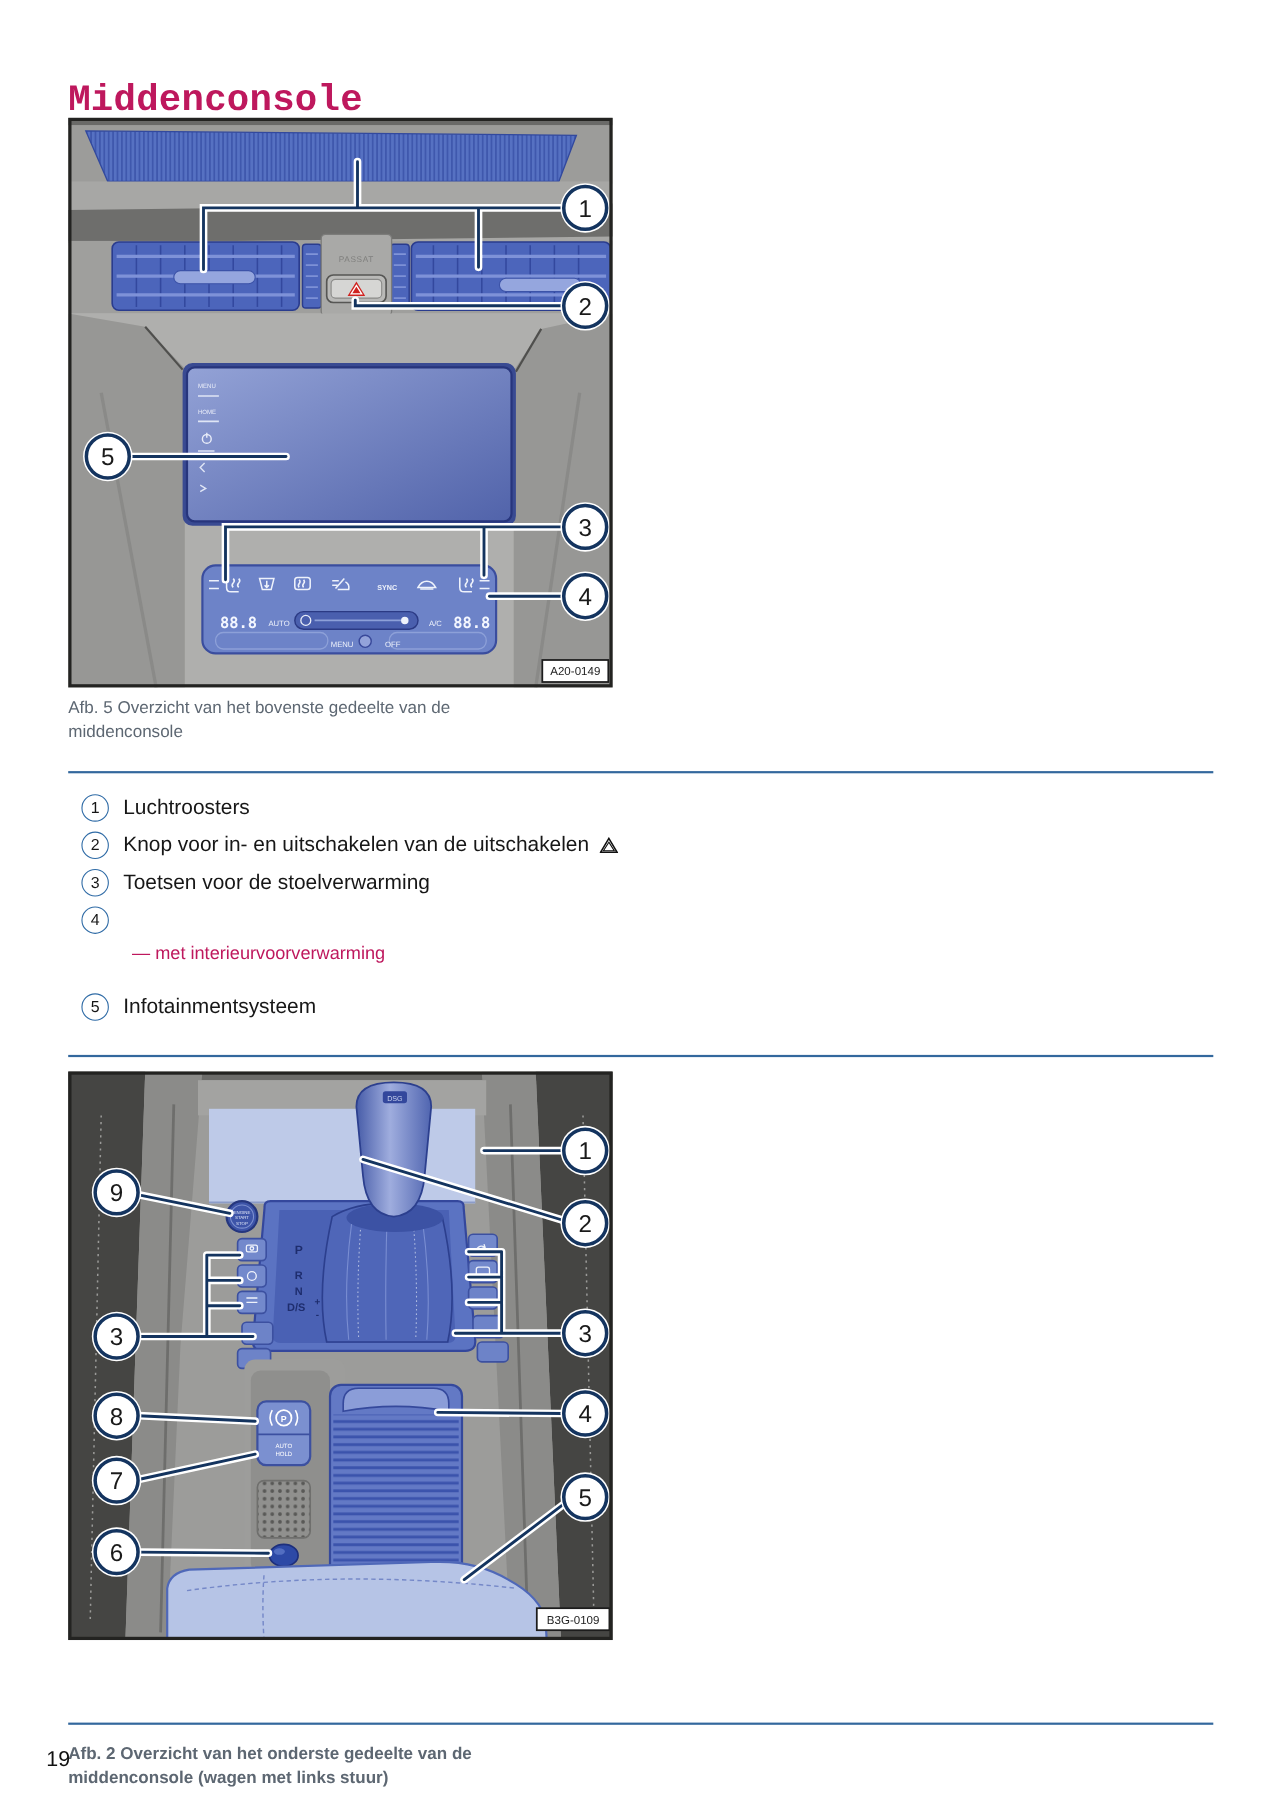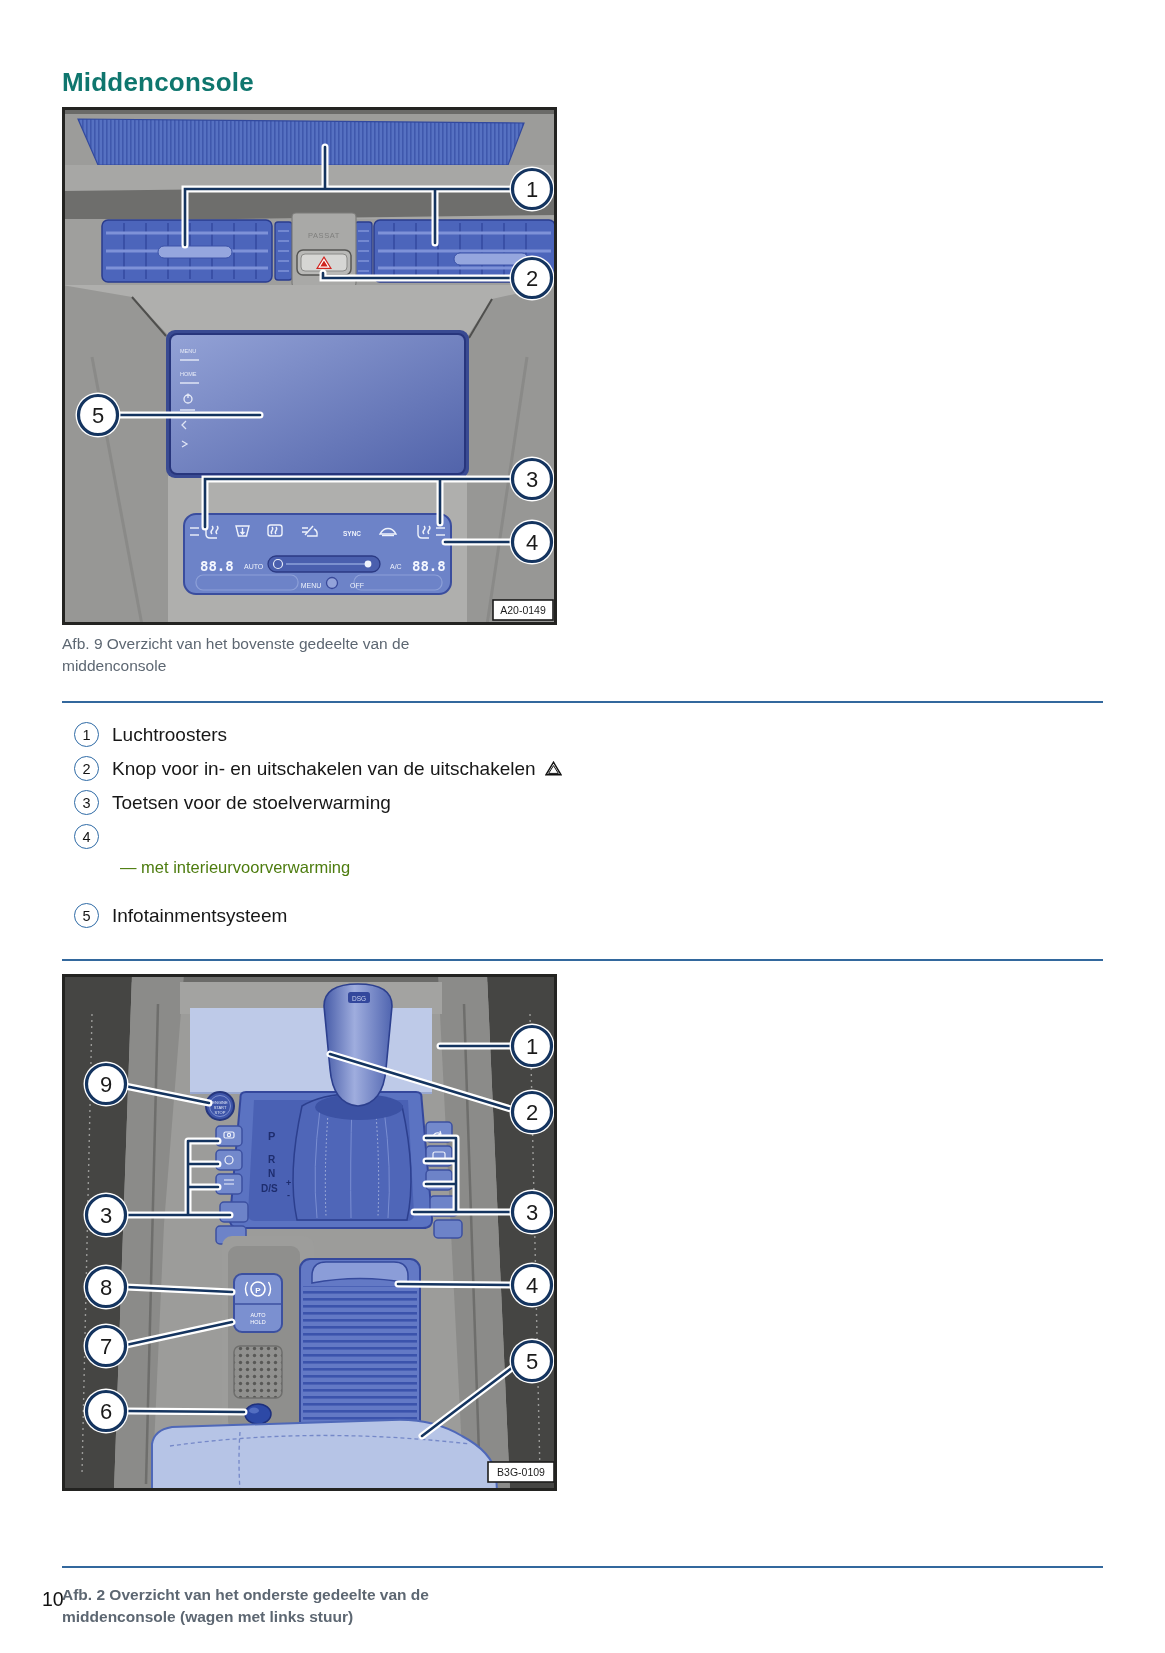--- a/index.html
+++ b/index.html
@@ -1,32 +1,32 @@
 <!DOCTYPE html>
 <html><head>
 <meta charset="utf-8">
 <style>
   html,body{margin:0;padding:0;background:#ffffff;}
   body{width:1165px;height:1653px;position:relative;font-family:"Liberation Sans",sans-serif;color:#1b1b19;overflow:hidden;}
-  .page-title{position:absolute;left:62px;top:50px;font-size:26px;font-weight:bold;letter-spacing:0.2px;color:#0f766e;}
+  .page-title{position:absolute;left:62px;top:50px;font-size:34px;font-weight:bold;letter-spacing:0.2px;color:#be185d;font-family:Liberation Mono, monospace;}
   .fig{position:absolute;left:62px;background:#b2b2b0;}
   #fig1{top:107px;width:495px;height:518px;}
   #fig2{top:974px;width:495px;height:517px;}
   .caption{position:absolute;left:62px;width:445px;font-size:15.5px;line-height:1.45;color:#5d6772;}
   #caption1{top:633px;}
   #caption2{top:1584px;font-weight:bold;}
   .rule{position:absolute;left:62px;width:1041px;height:2px;background:#33689d;}
   #rule1{top:701px;}
   #rule2{top:959px;}
   #rule3{top:1566px;}
   .legend{position:absolute;left:74px;top:722px;width:1010px;}
   .legend-row{display:flex;align-items:center;margin-bottom:9px;}
   .legend-num{flex:0 0 auto;width:23px;height:23px;border:1.6px solid #2f6ba6;border-radius:50%;display:flex;align-items:center;justify-content:center;font-size:14.5px;color:#151515;margin-right:13px;}
   .legend-text{font-size:19px;color:#171717;display:flex;align-items:center;gap:9px;}
-  .legend-sub{margin:4px 0 15px 46px;font-size:16.5px;color:#4d7c0f;}
+  .legend-sub{margin:4px 0 15px 46px;font-size:16.5px;color:#be185d;}
   .legend-gap{height:11px;}
   .page-number{position:absolute;left:42px;top:1588px;font-size:19.5px;color:#111;}
   svg{display:block;}
   svg text{font-family:"Liberation Sans",sans-serif;}
   .seg{font-family:"DejaVu Sans Mono",monospace;font-weight:bold;}
 </style>
 </head>
 <body>
 
 <h1 class="page-title">Middenconsole</h1>
@@ -246,21 +246,21 @@
   </g>
 
   <g>
     <rect x="431" y="493" width="60" height="20" fill="#ffffff" stroke="#1c1c1c" stroke-width="1.6"></rect>
     <text x="461" y="507" font-size="10.5" fill="#1c1c1c" text-anchor="middle">A20-0149</text>
   </g>
   <rect x="1.5" y="1.5" width="492" height="515" fill="none" stroke="#232321" stroke-width="3"></rect>
 </svg>
 </div>
 
-<div class="caption" id="caption1">Afb. 9 Overzicht van het bovenste gedeelte van de middenconsole</div>
+<div class="caption" id="caption1">Afb. 5 Overzicht van het bovenste gedeelte van de middenconsole</div>
 <div class="rule" id="rule1"></div>
 
 <div class="legend">
   <div class="legend-row">
     <span class="legend-num">1</span>
     <span class="legend-text">Luchtroosters</span>
   </div>
   <div class="legend-row">
     <span class="legend-num">2</span>
     <span class="legend-text">
@@ -489,13 +489,13 @@
     <rect x="426" y="488" width="66" height="20" fill="#ffffff" stroke="#1c1c1c" stroke-width="1.6"></rect>
     <text x="459" y="502" font-size="10.5" fill="#1c1c1c" text-anchor="middle">B3G-0109</text>
   </g>
   <rect x="1.5" y="1.5" width="492" height="514" fill="none" stroke="#232321" stroke-width="3"></rect>
 </svg>
 </div>
 
 <div class="caption" id="caption2">Afb. 2 Overzicht van het onderste gedeelte van de middenconsole (wagen met links stuur)</div>
 <div class="rule" id="rule3"></div>
 
-<div class="page-number">10</div>
+<div class="page-number">19</div>
 
 </body></html>

